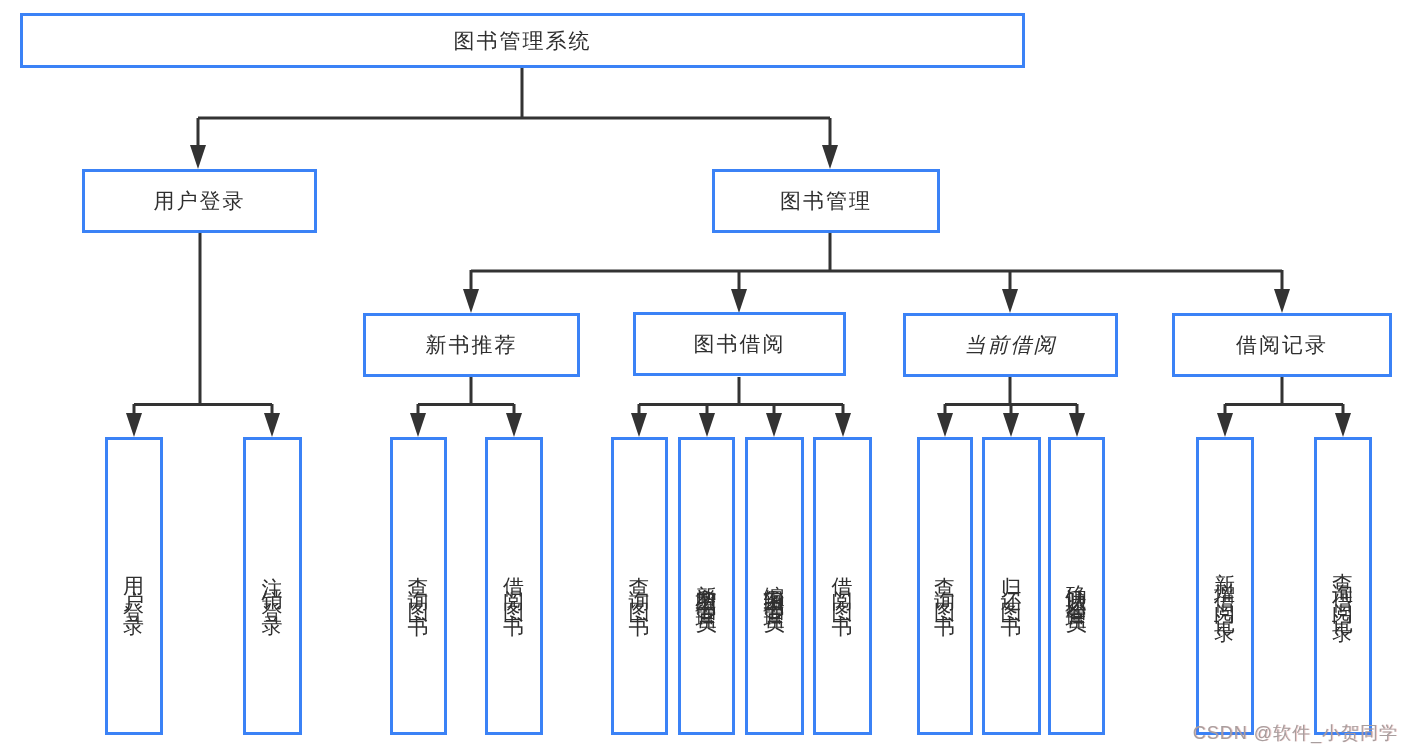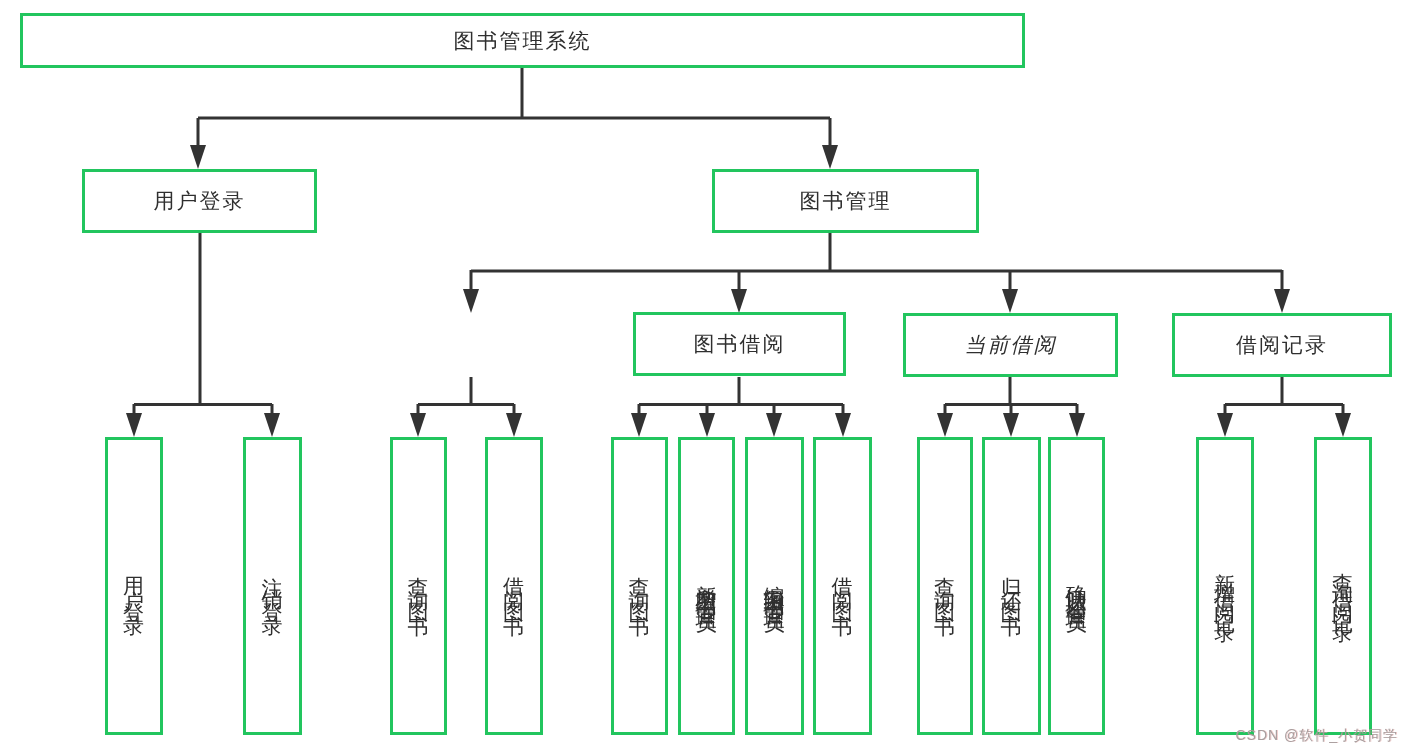--- a/index.html
+++ b/index.html
@@ -18,21 +18,21 @@
   .connectors {
     position: absolute;
     left: 0; top: 0;
     width: 1405px;
     height: 747px;
     pointer-events: none;
   }
   .node {
     position: absolute;
     box-sizing: border-box;
-    border: 3px solid #22c55e;
+    border: 3px solid #3b82f6;
     background: #ffffff;
     display: flex;
     align-items: center;
     justify-content: center;
     color: #2f2f2f;
   }
   .hnode span {
     font-size: 21px;
     letter-spacing: 2px;
     white-space: nowrap;
@@ -48,21 +48,21 @@
     line-height: 1;
     color: #2f2f2f;
   }
   .sp-wide  { letter-spacing: 13px; }
   .sp-med   { letter-spacing: 10px; }
   .sp-tight { letter-spacing: 4px; }
   .watermark {
     position: absolute;
     right: 7px;
     bottom: 2px;
-    font-size: 14px;
+    font-size: 18px;
     color: #a79e9e;
     letter-spacing: 1px;
     white-space: nowrap;
     text-shadow: 1px 0 0 rgba(214,116,116,0.35);
     z-index: 10;
   }
 </style>
 </head>
 <body>
 
@@ -99,24 +99,27 @@
     </g>
   </svg>
 
   <div class="node hnode" style="left:20px; top:13px; width:1005px; height:55px;">
     <span>图书管理系统</span>
   </div>
 
   <div class="node hnode" style="left:82px; top:169px; width:235px; height:64px;">
     <span>用户登录</span>
   </div>
-  <div class="node hnode" style="left:712px; top:169px; width:267px; height:64px;">
+  <div class="node hnode" style="left:712px; top:169px; width:228px; height:64px;">
     <span>图书管理</span>
   </div>
 
+  <div class="node hnode" style="left:363px; top:313px; width:217px; height:64px;">
+    <span>新书推荐</span>
+  </div>
   <div class="node hnode" style="left:633px; top:312px; width:213px; height:64px;">
     <span>图书借阅</span>
   </div>
   <div class="node hnode" style="left:903px; top:313px; width:215px; height:64px;font-style:italic;">
     <span>当前借阅</span>
   </div>
   <div class="node hnode" style="left:1172px; top:313px; width:220px; height:64px;">
     <span>借阅记录</span>
   </div>
 

